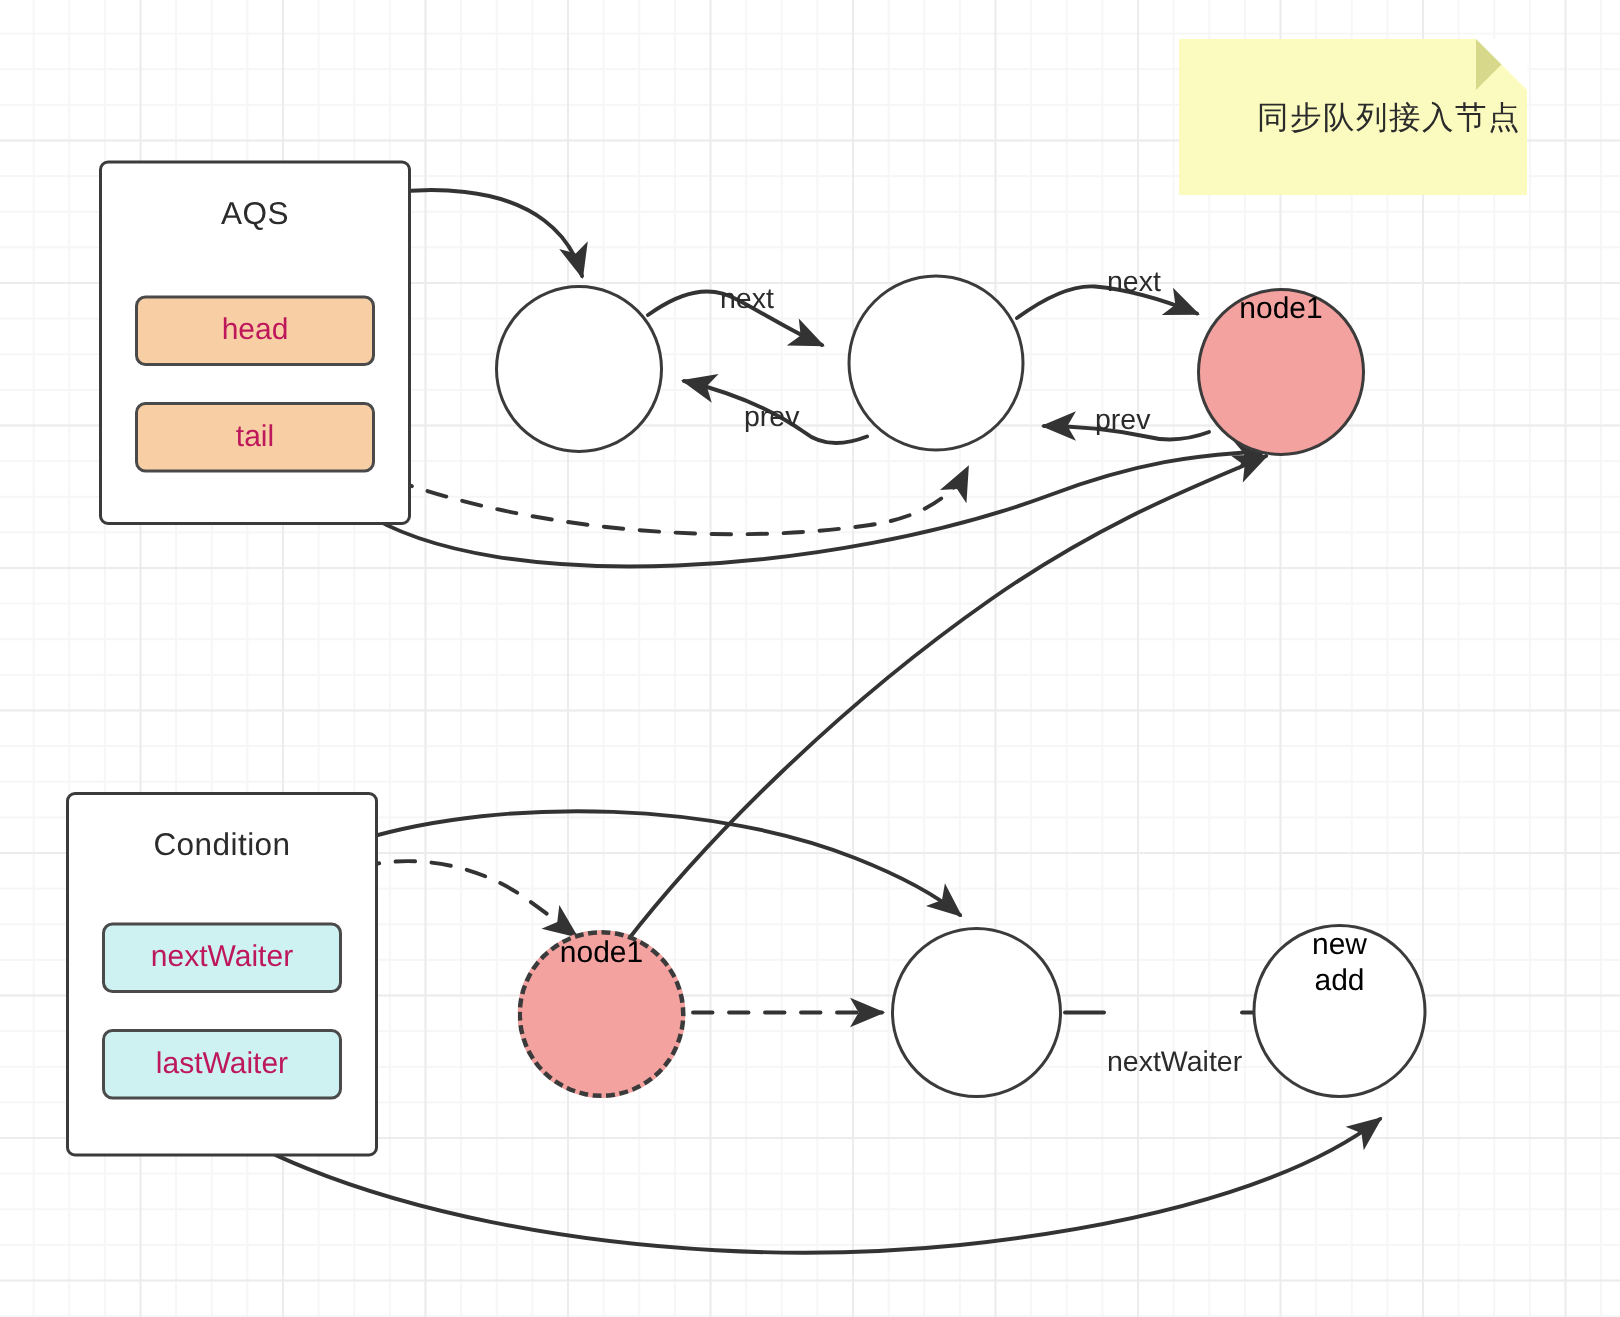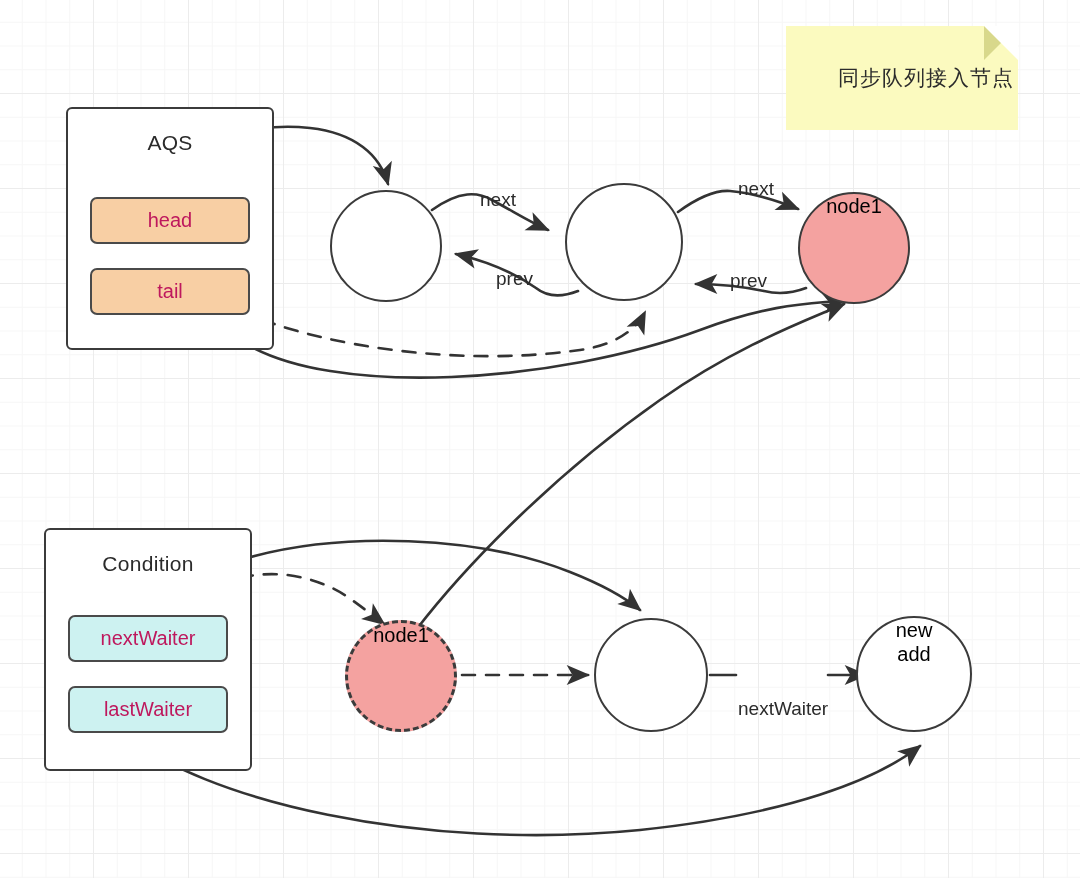--- a/index.html
+++ b/index.html
@@ -220,21 +220,21 @@
     </div>
 
     <div class="node filled dashed-edge" style="left:345px; top:620px; width:112px; height:112px;">
       <span>node1</span>
     </div>
 
     <div class="node" style="left:594px; top:618px; width:114px; height:114px;">
       <span></span>
     </div>
 
-    <div class="node" style="left:856px; top:616px; width:116px; height:116px;">
+    <div class="node" style="left:835px; top:616px; width:116px; height:116px;">
       <span>new</span>
       <span>add</span>
     </div>
 
     <div class="edge-label" style="left:480px; top:189px;">
       <span>next</span>
     </div>
     <div class="edge-label" style="left:496px; top:268px;">
       <span>prev</span>
     </div>

